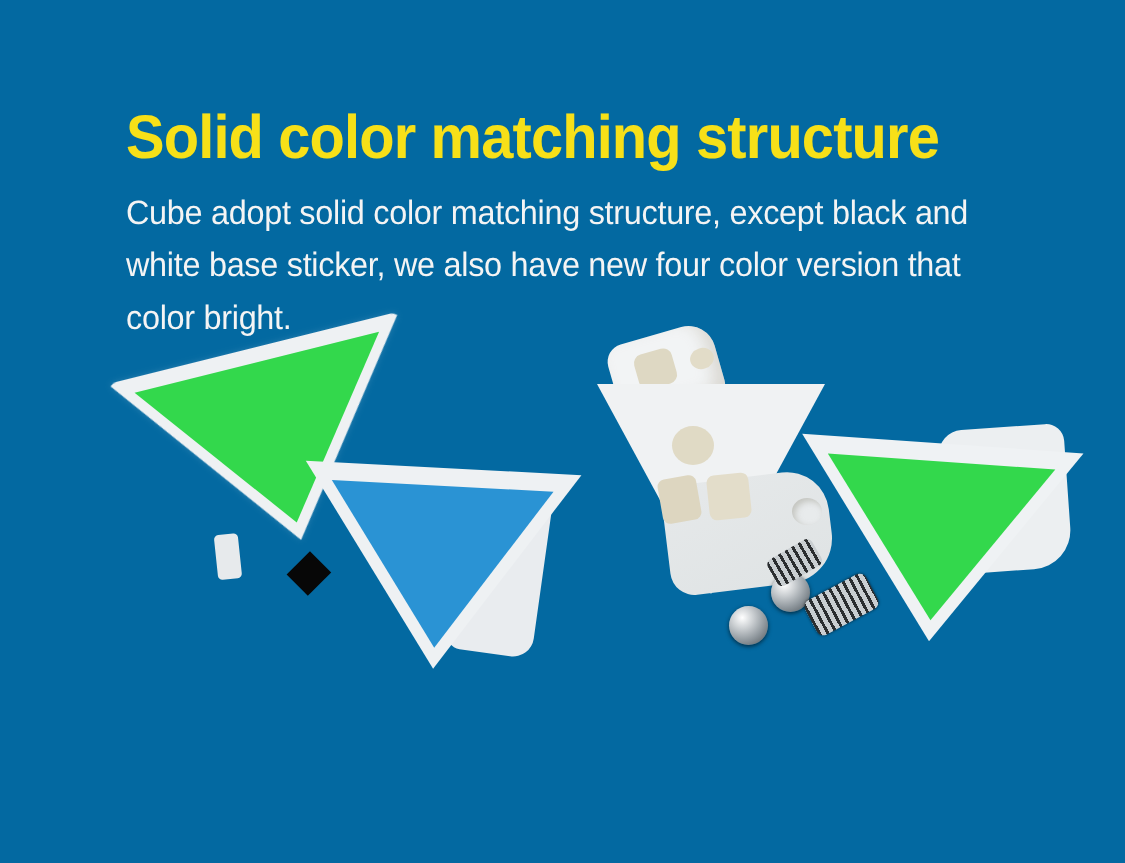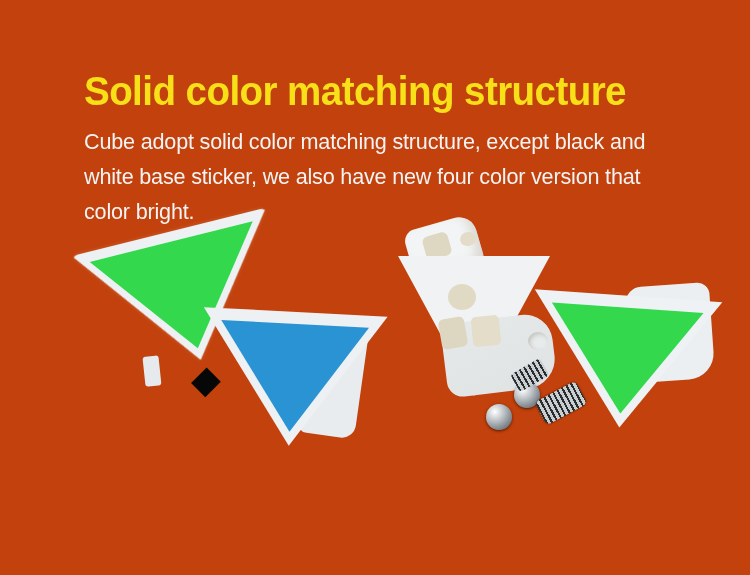--- a/index.html
+++ b/index.html
@@ -5,21 +5,21 @@
 <style>
   html,body{margin:0;padding:0;background:#000;}
   body{
     font-family:"Liberation Sans", sans-serif;
     -webkit-font-smoothing:antialiased;
   }
   #page{
     position:relative;
     width:750px;
     height:575px;
-    background:#c2410c;
+    background:#0369a1;
     overflow:hidden;
   }
 
   
   .text-block{
     position:absolute;
     left:84px;
     top:68px;
     width:600px;
   }

